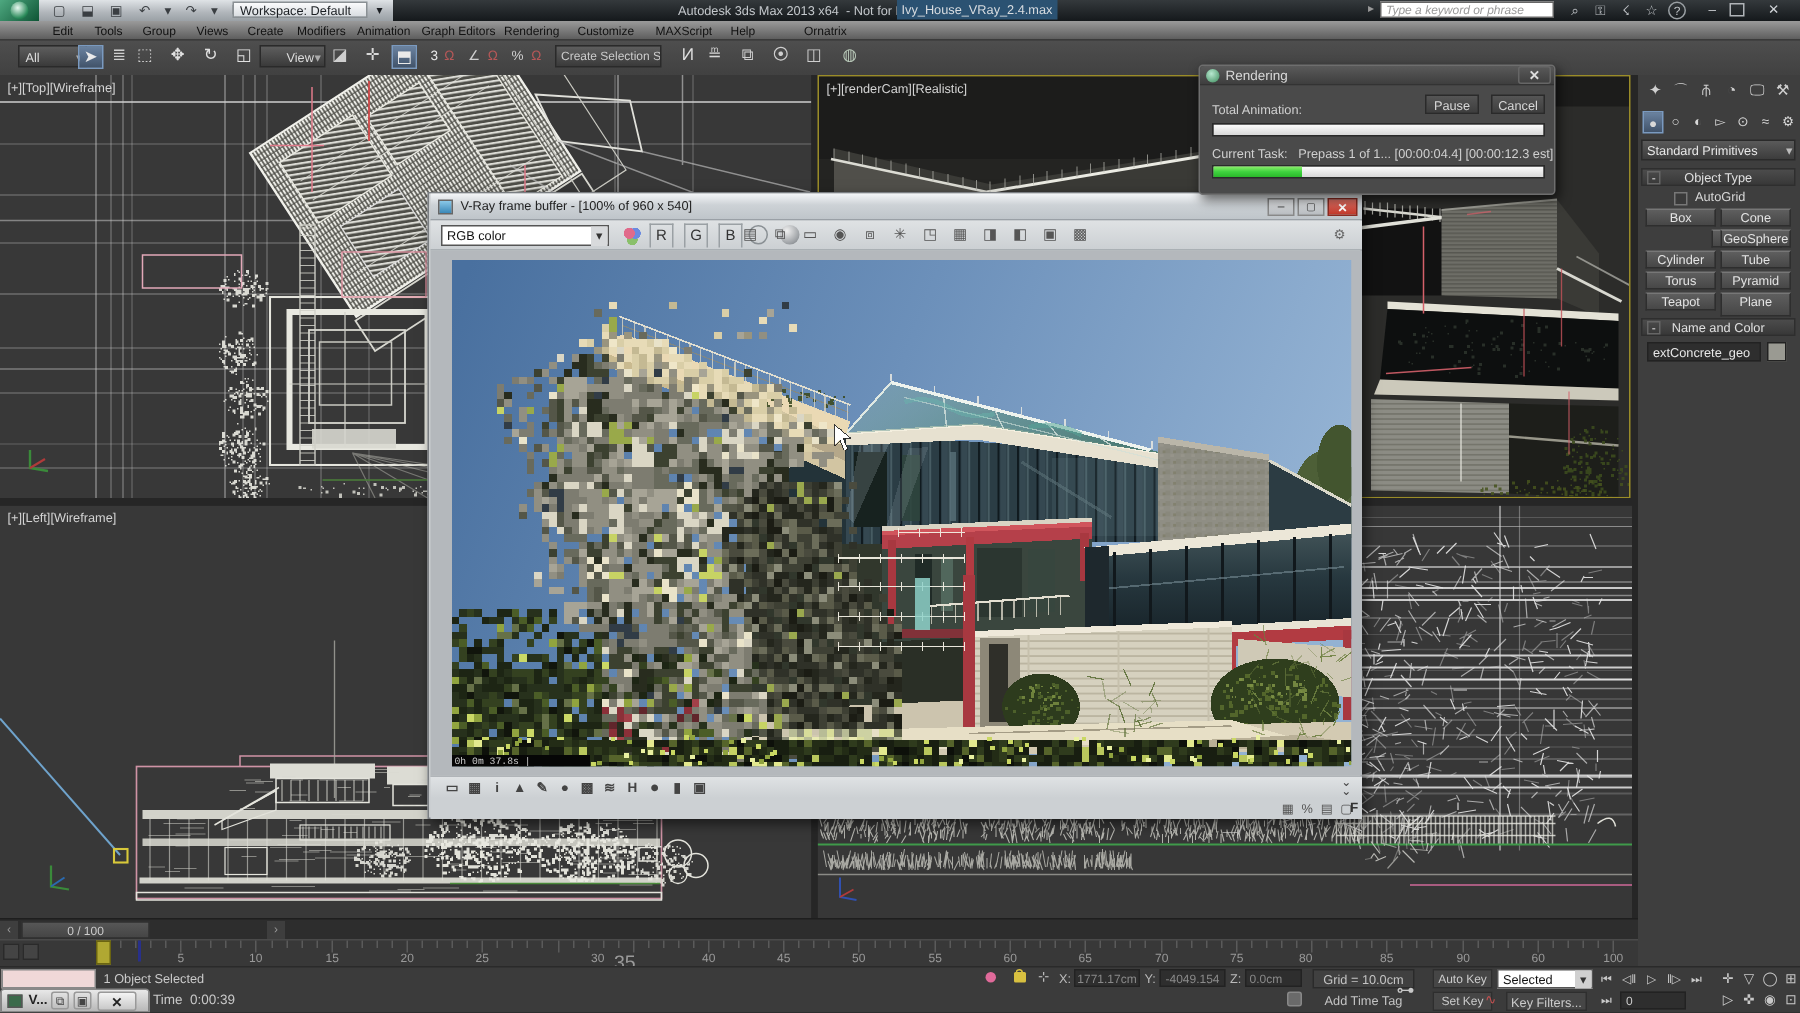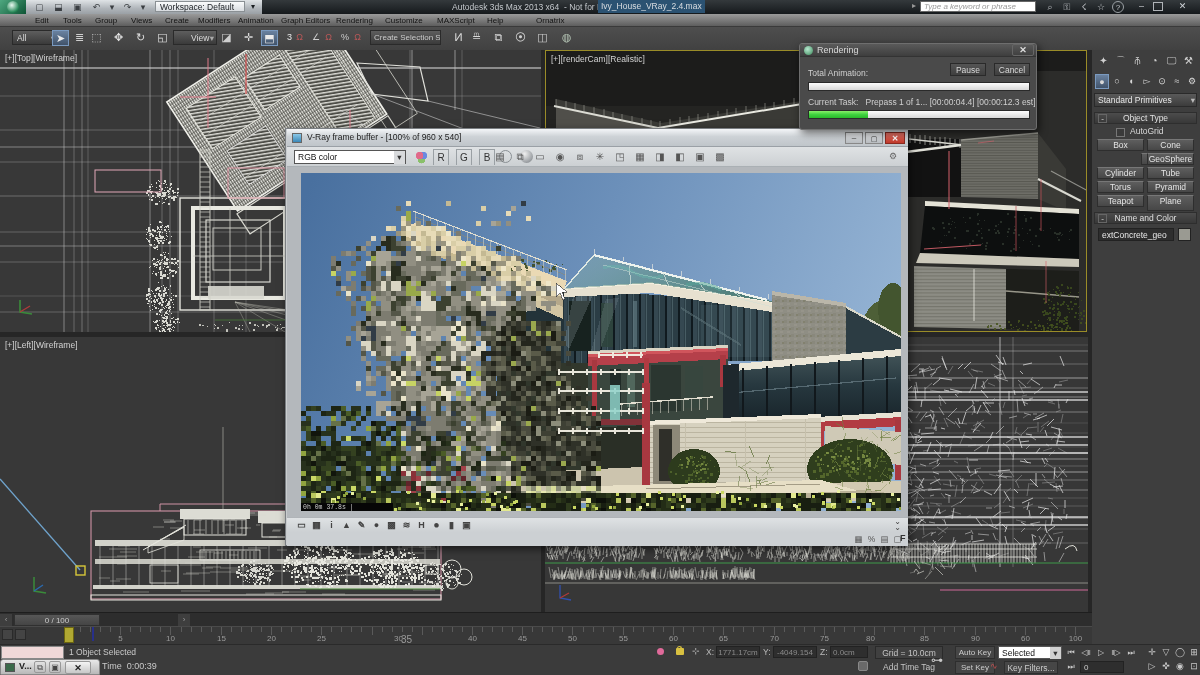--- a/index.html
+++ b/index.html
@@ -377,21 +377,21 @@
     <div class="abs" style="left:341px;top:0;width:1px;height:5px;background:#5a5a5a;"></div>
     <div class="abs" style="left:351px;top:0;width:1px;height:5px;background:#5a5a5a;"></div>
     <div class="abs" style="left:361px;top:0;width:1px;height:5px;background:#5a5a5a;"></div>
     <div class="abs" style="left:372px;top:0;width:1px;height:8px;background:#5a5a5a;"></div>
     <div class="abs" style="left:382px;top:7px;width:17px;text-align:left;color:#9a9a9a;font-size:8px;margin-left:12px;">30</div>
     <div class="abs" style="left:382px;top:0;width:1px;height:5px;background:#5a5a5a;"></div>
     <div class="abs" style="left:392px;top:0;width:1px;height:5px;background:#5a5a5a;"></div>
     <div class="abs" style="left:402px;top:0;width:1px;height:5px;background:#5a5a5a;"></div>
     <div class="abs" style="left:412px;top:0;width:1px;height:5px;background:#5a5a5a;"></div>
     <div class="abs" style="left:422px;top:0;width:1px;height:8px;background:#5a5a5a;"></div>
-    <div class="abs" style="left:398px;top:7px;width:17px;text-align:center;color:#9a9a9a;font-size:10px;">35</div>
+    <div class="abs" style="left:408px;top:7px;width:17px;text-align:center;color:#9a9a9a;font-size:13px;">35</div>
     <div class="abs" style="left:432px;top:0;width:1px;height:5px;background:#5a5a5a;"></div>
     <div class="abs" style="left:442px;top:0;width:1px;height:5px;background:#5a5a5a;"></div>
     <div class="abs" style="left:452px;top:0;width:1px;height:5px;background:#5a5a5a;"></div>
     <div class="abs" style="left:462px;top:0;width:1px;height:5px;background:#5a5a5a;"></div>
     <div class="abs" style="left:472px;top:0;width:1px;height:8px;background:#5a5a5a;"></div>
     <div class="abs" style="left:464px;top:7px;width:17px;text-align:center;color:#9a9a9a;font-size:8px;">40</div>
     <div class="abs" style="left:482px;top:0;width:1px;height:5px;background:#5a5a5a;"></div>
     <div class="abs" style="left:492px;top:0;width:1px;height:5px;background:#5a5a5a;"></div>
     <div class="abs" style="left:502px;top:0;width:1px;height:5px;background:#5a5a5a;"></div>
     <div class="abs" style="left:512px;top:0;width:1px;height:5px;background:#5a5a5a;"></div>

